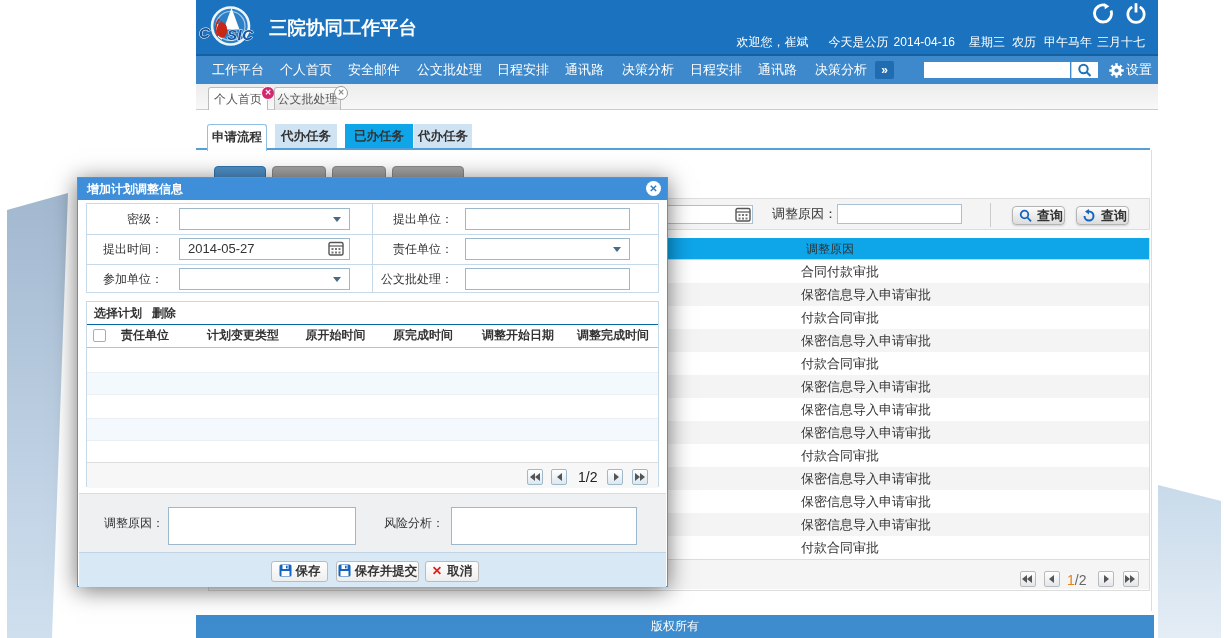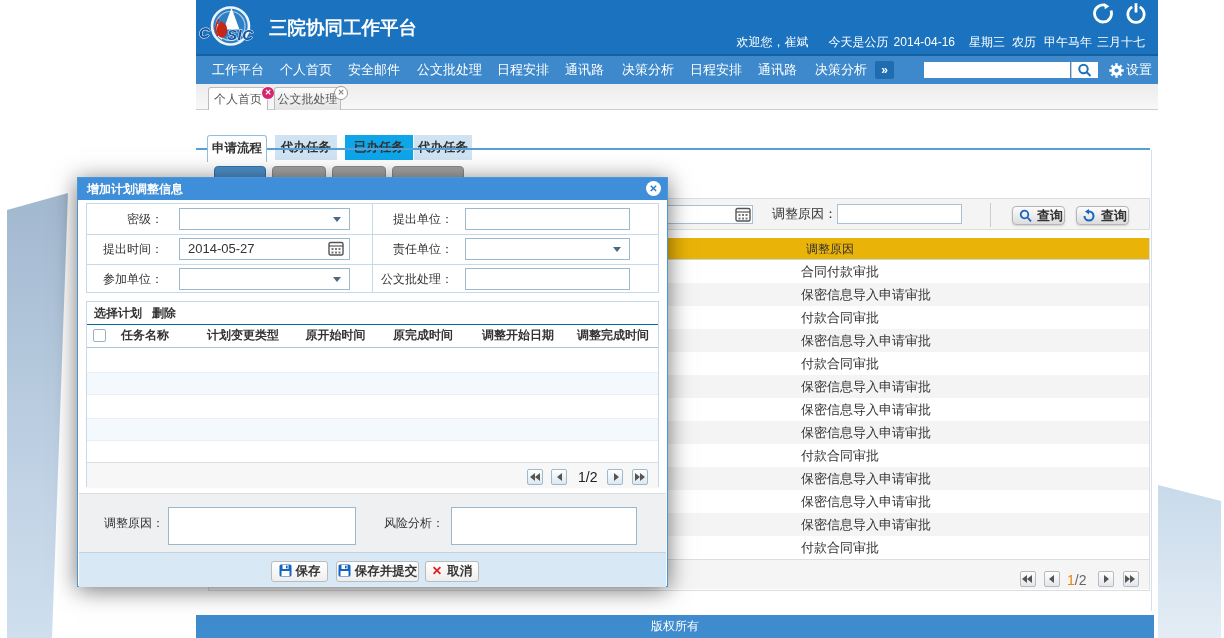--- a/index.html
+++ b/index.html
@@ -20,32 +20,32 @@
 #tstrip{left:0;top:84px;width:962px;height:26px;background:linear-gradient(#ececec,#f8f8f8);border-bottom:1px solid #ccc;box-sizing:border-box}
 .tab1{position:absolute;top:3px;height:23px;line-height:23px;text-align:center;font-size:12px;color:#555;
   border:1px solid #bbb;border-bottom:none;border-radius:3px 3px 0 0;box-sizing:border-box}
 #tab1a{left:12px;width:60px;background:#fff;height:24px}
 #tab1b{left:78px;width:67px;background:linear-gradient(#fbfbfb,#e4e4e4)}
 .badge{position:absolute;width:12px;height:12px;border-radius:50%;font-size:8px;line-height:12px;text-align:center;font-weight:bold}
 #badge1{left:52px;top:-2px;background:#d4256f;color:#fff;border:1px solid #fff}
 #badge2{left:59px;top:-2px;background:#fff;color:#888;border:1px solid #999}
 
 #subtabs{left:0;top:110px;width:962px;height:40px;background:#fff}
-.tab2{position:absolute;top:25px;height:25px;line-height:25px;text-align:center;font-size:12.5px;font-weight:bold;color:#333;box-sizing:border-box}
+.tab2{position:absolute;top:14px;height:25px;line-height:25px;text-align:center;font-size:12.5px;font-weight:bold;color:#333;box-sizing:border-box}
 #tab2a{left:11px;width:60px;background:#fff;border:1px solid #8fc0e4;border-bottom:none;border-radius:3px 3px 0 0;height:27px;z-index:2}
 #tab2b{left:79px;width:62px;background:#cfe3f3}
 #tab2c{left:149px;width:68px;background:#0ea5e9}
 #tab2d{left:218px;width:58px;background:#cfe3f3}
 #blueline{left:0;top:148px;width:954px;height:2px;background:#54a0d7}
 
 .btnrow{position:absolute;top:166px;height:28px;border-radius:4px 4px 0 0;box-sizing:border-box}
 #panel{left:12px;top:198px;width:942px;height:32px;background:#f4f4f4;border:1px solid #ddd;box-sizing:border-box}
 .input{position:absolute;background:#fff;border:1px solid #aac0d4;box-sizing:border-box}
 #bigtable{left:12px;top:238px;width:942px;height:353px;border:1px solid #ddd;border-top:none;box-sizing:border-box}
-#bhead{left:0px;top:0px;width:940px;height:22px;background:#eab308;border-bottom:1px solid #c6d6e4;line-height:22px;box-sizing:border-box}
+#bhead{left:0px;top:0px;width:940px;height:22px;background:#0ea5e9;border-bottom:1px solid #c6d6e4;line-height:22px;box-sizing:border-box}
 .brow{position:absolute;left:0;width:940px;height:23px;line-height:23px;padding-left:592px;box-sizing:border-box;font-size:13px}
 #bpag{left:0;top:321px;width:940px;height:30px;background:#f5f5f5;border-top:1px solid #ddd;box-sizing:border-box}
 .pbtn{position:absolute;width:16px;height:16px;background:linear-gradient(#fff,#e2e7ec);border:1px solid #bbb;border-radius:2px;box-sizing:border-box}
 .tri-r{width:0;height:0;border-top:4px solid transparent;border-bottom:4px solid transparent;border-left:5px solid #555;position:absolute;top:3px}
 .tri-l{width:0;height:0;border-top:4px solid transparent;border-bottom:4px solid transparent;border-right:5px solid #555;position:absolute;top:3px}
 #footer{left:0;top:615px;width:958px;height:23px;background:#3e8ccd;color:#fff;text-align:center;line-height:23px}
 
 #modal{left:77px;top:177px;width:591px;height:410px;background:#fff;border:1px solid #4a97d8;box-sizing:border-box;
   box-shadow:0 3px 22px rgba(0,0,0,.55);z-index:10}
 #mtitle{left:0;top:0;width:589px;height:22px;background:#3e8ed9;color:#fff;font-weight:bold;line-height:22px;padding-left:9px;box-sizing:border-box}
@@ -268,21 +268,21 @@
         </div>
       <div class="fcell flabel" style="left:285px;width:81px">公文批处理：</div>
       <div class="minput" style="left:378px;width:165px"></div>
     </div>
     <div class="vline"></div>
   </div>
   <div id="mtable" class="abs">
     <div id="mtoolbar" class="abs"><b style="margin-left:7px">选择计划</b><b style="margin-left:10px">删除</b></div>
     <div id="mthead" class="abs">
       <input type="checkbox" style="position: absolute; left: 6px; top: 5px; width: 13px; height: 13px; margin: 0px;">
-      <div class="mcol" style="left:26px;width:80px;text-align:left;padding-left:8px">任务名称</div>
+      <div class="mcol" style="left:26px;width:80px;text-align:left;padding-left:8px">责任单位</div>
       <div class="mcol" style="left:106px;width:100px">计划变更类型</div>
       <div class="mcol" style="left:206px;width:85px">原开始时间</div>
       <div class="mcol" style="left:291px;width:90px">原完成时间</div>
       <div class="mcol" style="left:381px;width:100px">调整开始日期</div>
       <div class="mcol" style="left:481px;width:90px">调整完成时间</div>
     </div>
     <div class="mrow" style="top:47px;background:#fff"></div>
     <div class="mrow" style="top:70px;background:#f3f9fd;border-top:1px solid #e9eff5;border-bottom:1px solid #e9eff5;box-sizing:border-box"></div>
     <div class="mrow" style="top:93px;background:#fff"></div>
     <div class="mrow" style="top:116px;background:#f3f9fd;border-top:1px solid #e9eff5;border-bottom:1px solid #e9eff5;box-sizing:border-box"></div>

